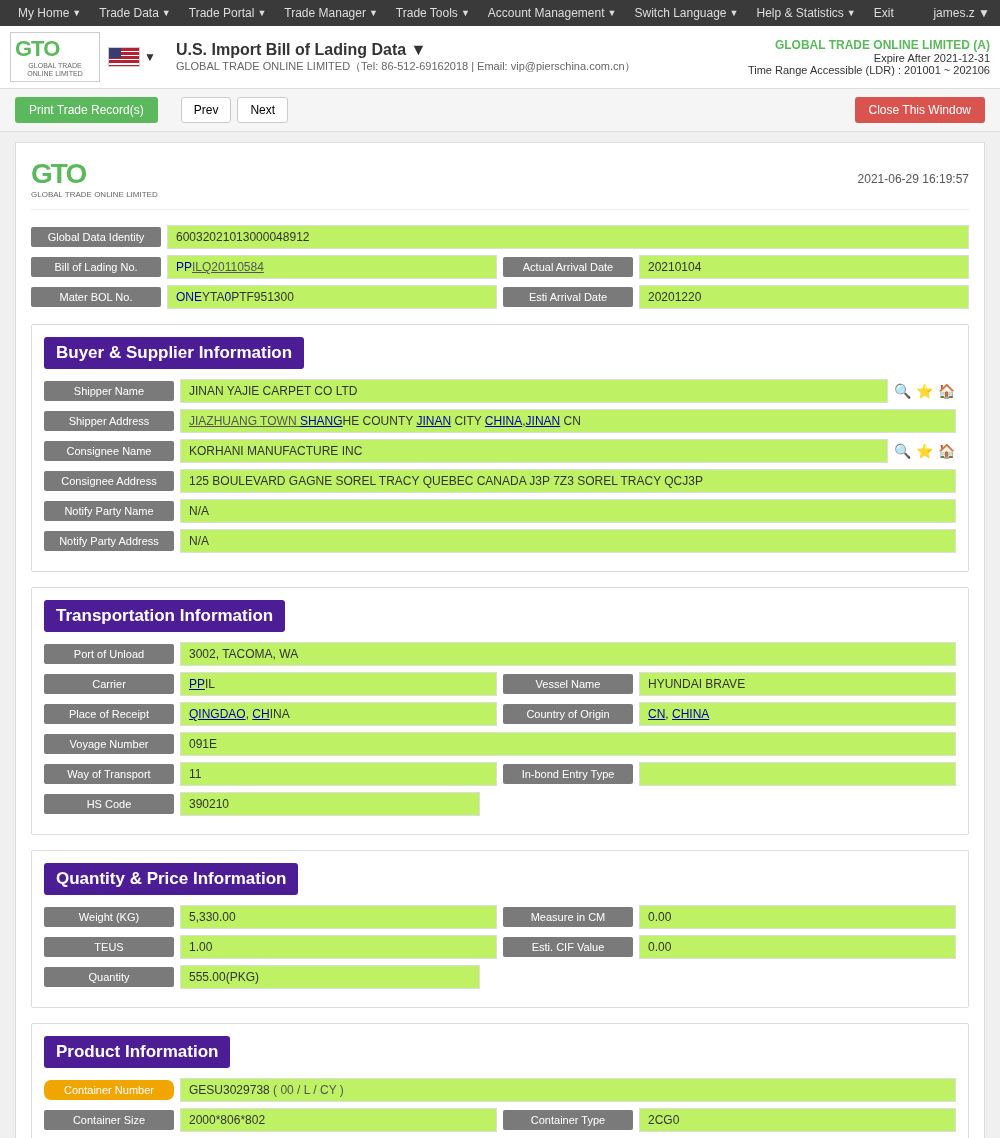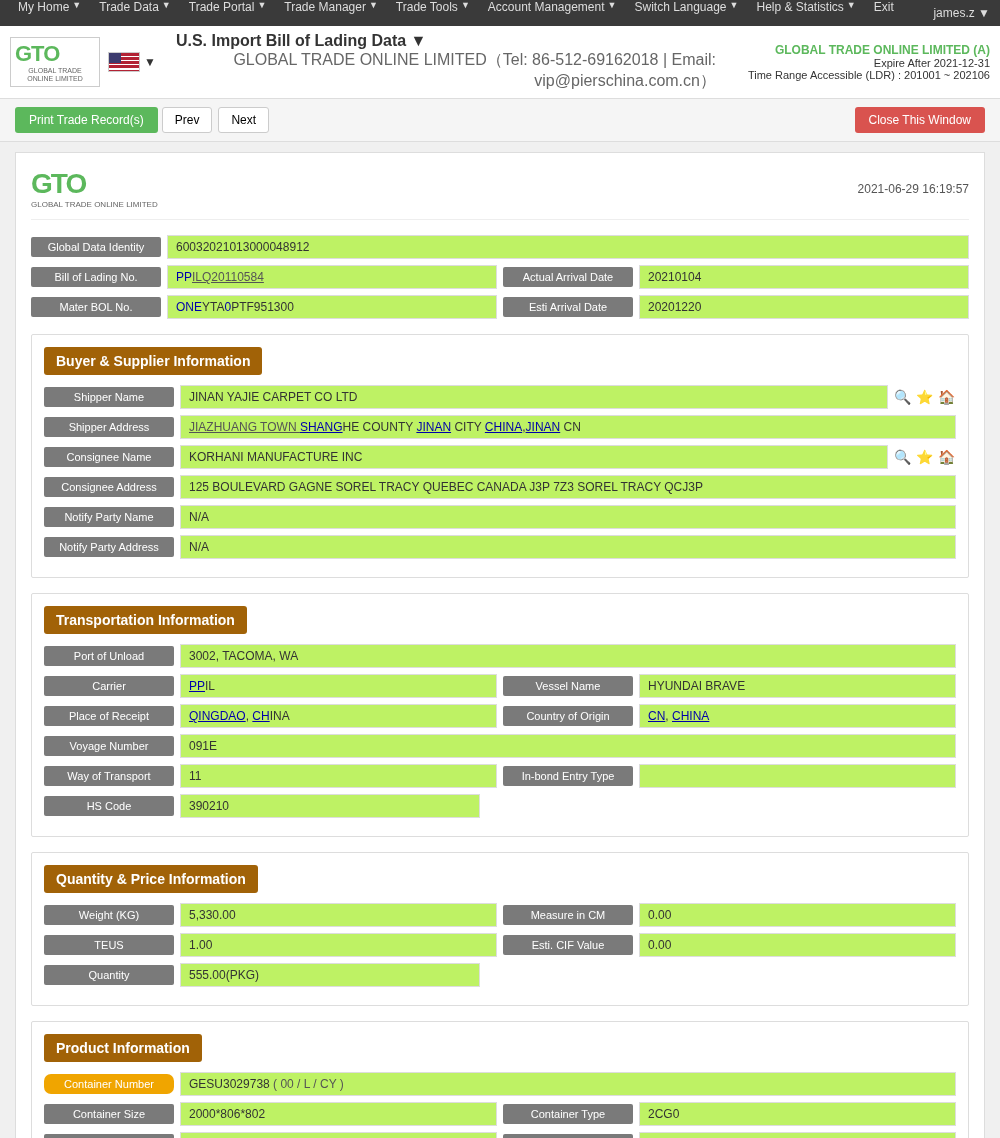--- a/index.html
+++ b/index.html
@@ -14,20 +14,21 @@
       justify-content: space-between;
       padding: 0 10px;
       height: 26px;
       font-size: 12px;
     }
     .top-nav-left { display: flex; gap: 2px; align-items: center; }
     .top-nav-item {
       padding: 0 8px;
       height: 26px;
       display: flex;
+      align-items: center;
       cursor: pointer;
       color: #ddd;
     }
     .top-nav-item .arrow { font-size: 9px; margin-left: 3px; }
     .top-nav-right { color: #ddd; font-size: 12px; }
 
     
     .header-band {
       background: #fff;
       display: flex;
@@ -84,33 +85,33 @@
     }
     .flag-canton {
       position: absolute;
       left: 0; top: 0;
       width: 40%;
       height: 53%;
       background: #3C3B6E;
     }
     .title-area { flex: 1; }
     .title-area h2 { font-size: 16px; color: #333; font-weight: bold; }
-    .title-area p { font-size: 16px; color: #666; text-align: right; }
+    .title-area p { font-size: 11px; color: #666; }
     .header-right { text-align: right; font-size: 11px; margin-left: 32px; }
     .header-right .company { color: #5cb85c; font-weight: bold; font-size: 12px; }
     .header-right .expire { color: #333; }
     .header-right .range { color: #333; }
 
     
     .action-bar {
       background: #f5f5f5;
       padding: 8px 15px;
       display: flex;
       align-items: center;
-      gap: 4px;
+      gap: 23px;
       border-bottom: 1px solid #ddd;
     }
     .btn-print {
       background: #5cb85c;
       color: white;
       border: none;
       padding: 6px 14px;
       cursor: pointer;
       font-size: 12px;
       border-radius: 3px;
@@ -203,24 +204,24 @@
     }
     .field-pair {
       display: flex;
       align-items: center;
       gap: 6px;
       flex: 1;
     }
 
     
     .section-header {
-      background: #a16207;
+      background: #4c1d95;
       color: white;
       padding: 6px 12px;
-      font-size: 14px;
+      font-size: 17px;
       font-weight: bold;
       margin-bottom: 10px;
       border-radius: 3px;
       display: inline-block;
     }
     .section-wrapper {
       border: 1px solid #ddd;
       padding: 12px;
       margin-bottom: 15px;
       border-radius: 2px;

